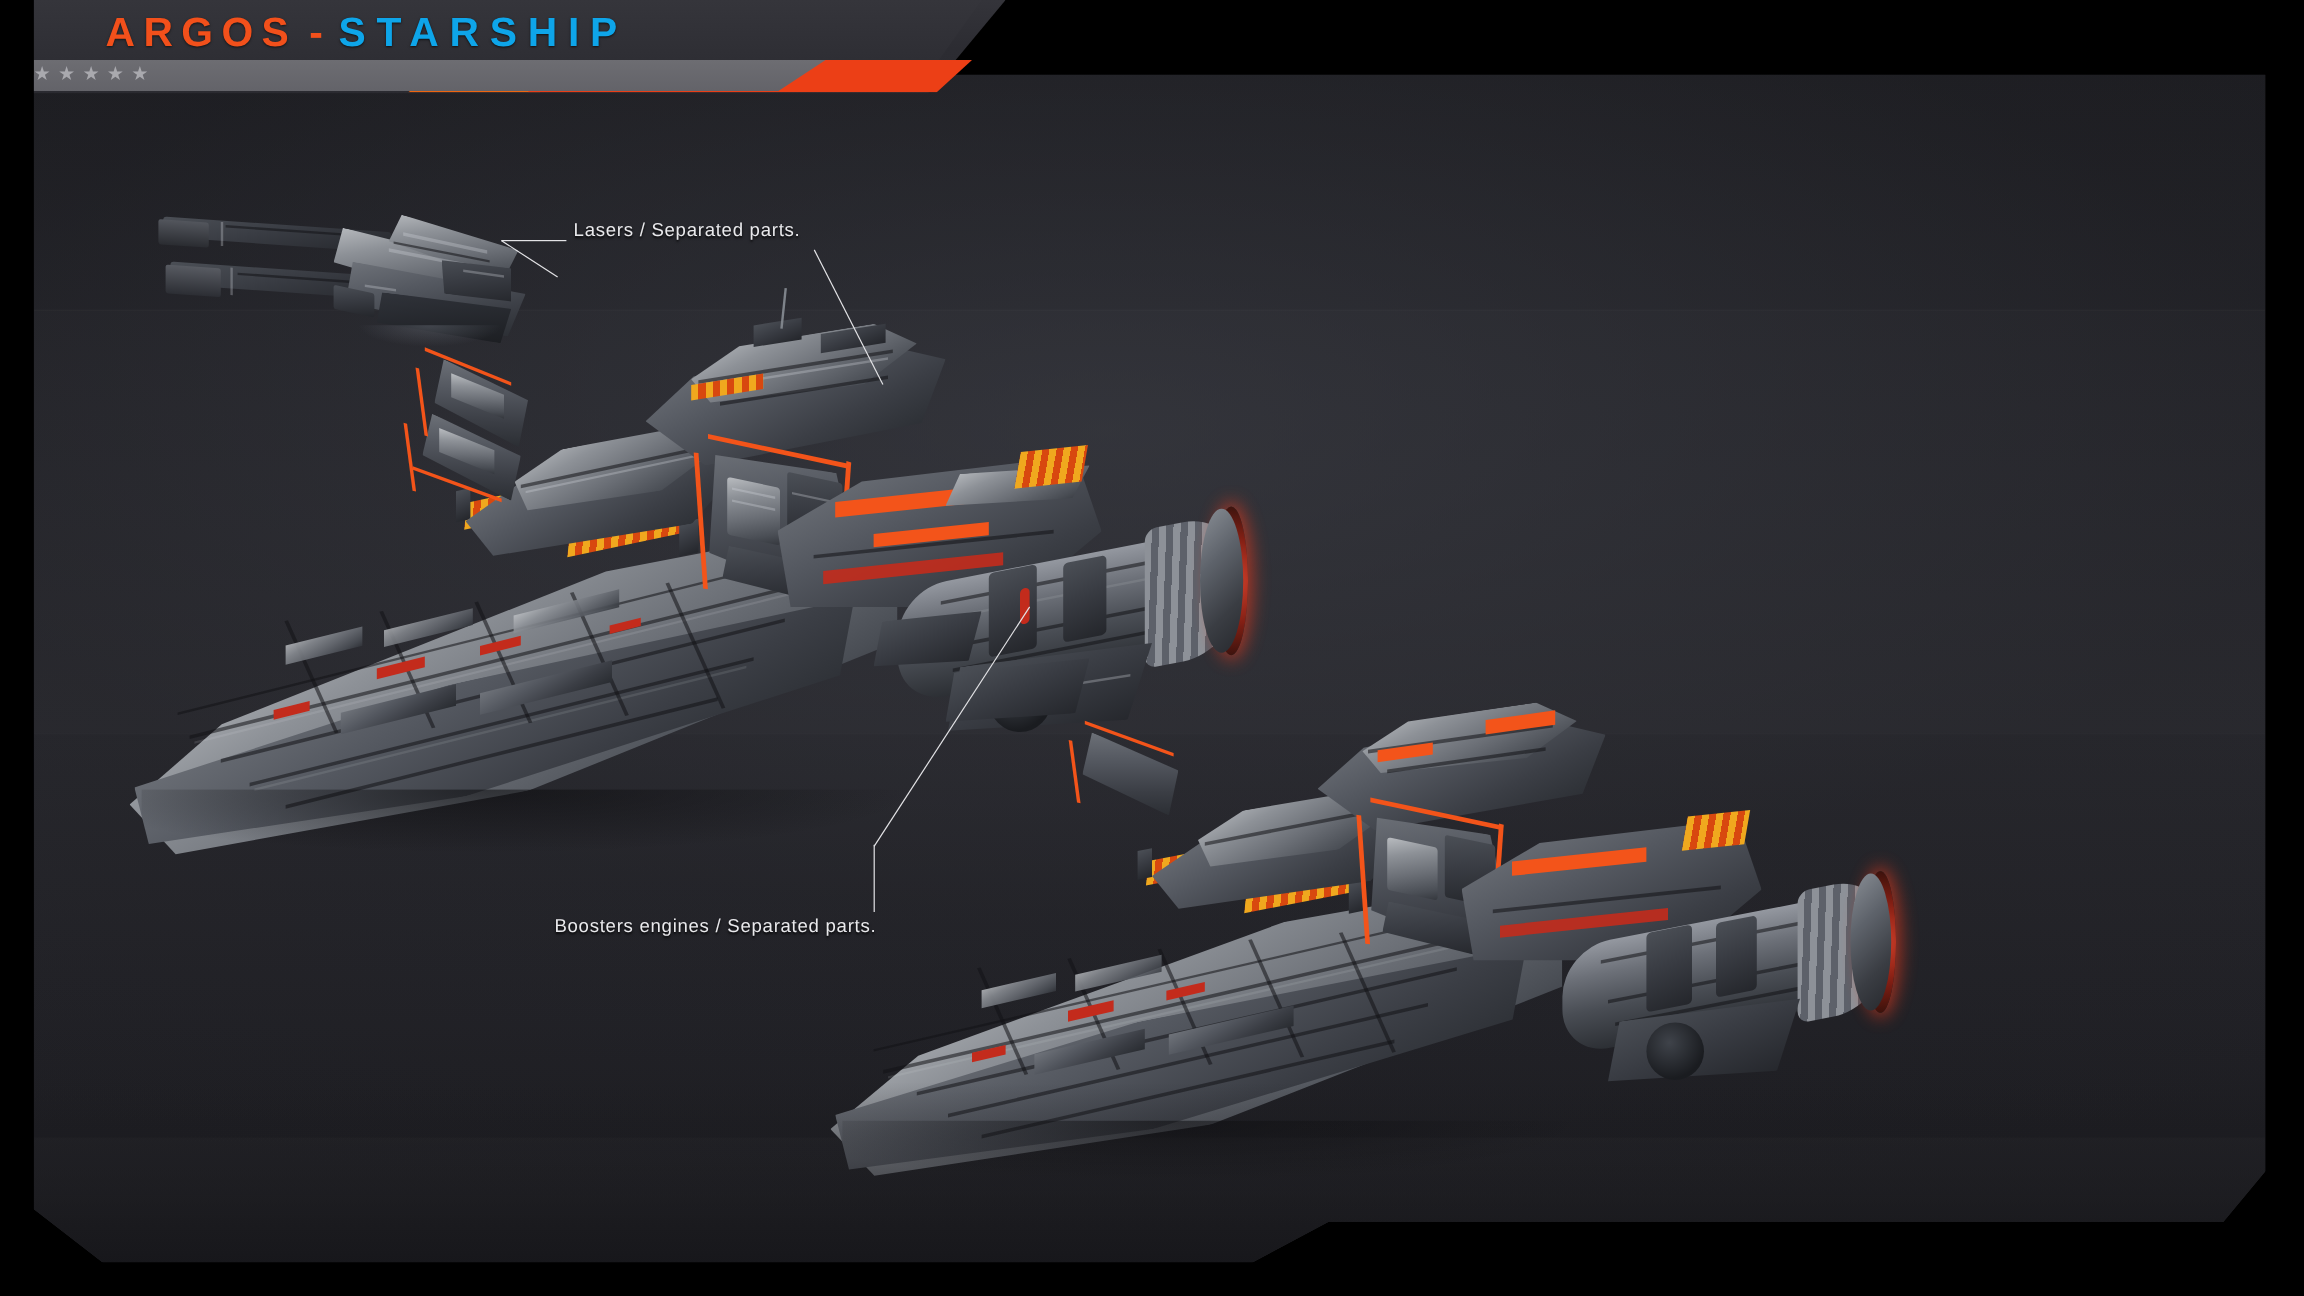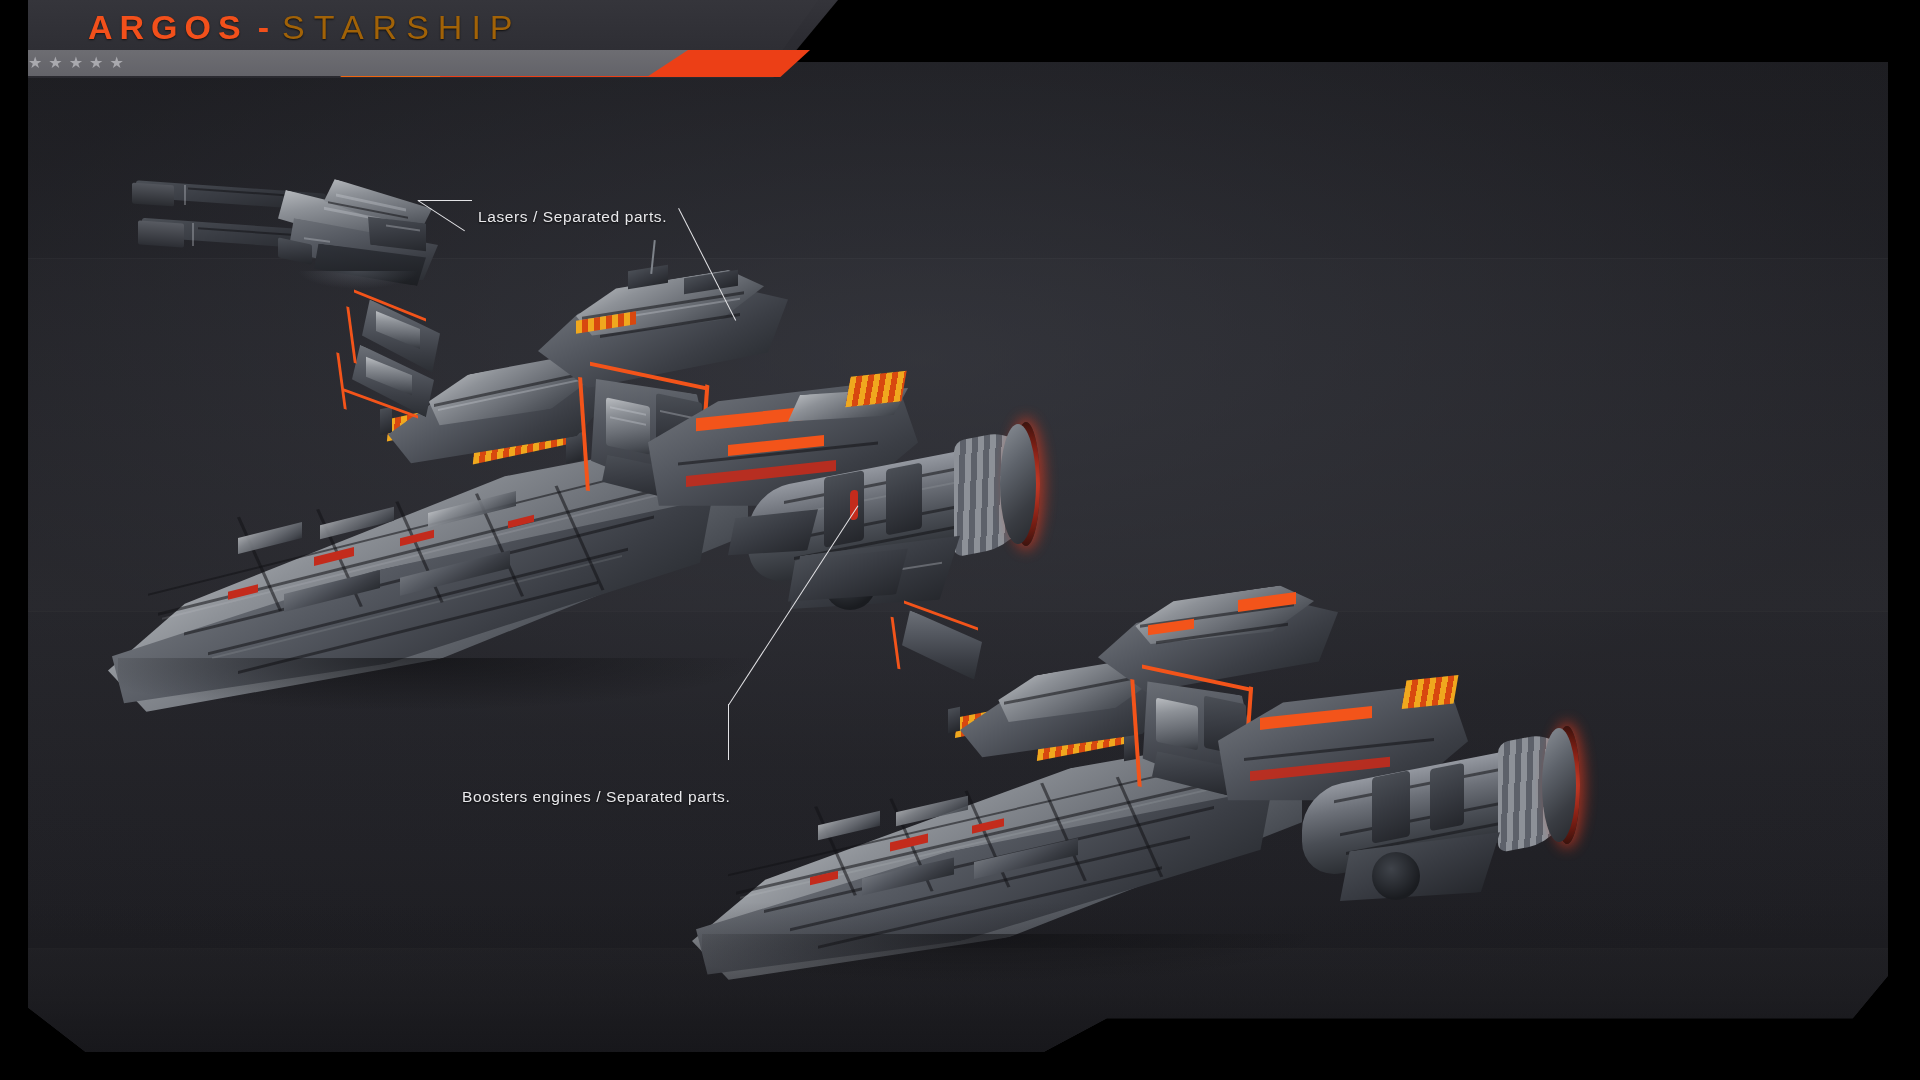--- a/index.html
+++ b/index.html
@@ -62,21 +62,21 @@
   }
   .title {
     position:absolute; left:60px; top:4px;
     height:46px; display:flex; align-items:center;
     white-space: nowrap;
     font-size: 34px; font-weight: 700;
     letter-spacing: 7px;
   }
   .t-argos { color:#f2501b; font-weight:800; text-shadow:0 1px 2px rgba(0,0,0,.6); }
   .t-dash  { color:#f2501b; font-weight:800; margin:0 6px 0 10px; }
-  .t-ship  { color:#a16207; font-weight:400; letter-spacing:9px;
+  .t-ship  { color:#0ea5e9; font-weight:700; letter-spacing:9px;
              text-shadow:0 1px 2px rgba(0,0,0,.7); }
 
   
   .star-bar {
     position:absolute; left:28px; top:50px;
     width:660px; height:26px;
     background: linear-gradient(180deg,#6d6d72 0%, #636369 100%);
     clip-path: polygon(0 0, 100% 0, 94% 100%, 0 100%);
     z-index: 21;
   }
@@ -132,21 +132,21 @@
   .eng-glow {
     position:absolute; border-radius:50%;
     box-shadow: 0 0 14px 4px rgba(226,58,30,.75);
     background: radial-gradient(circle,#e8432a 0%, #8e1f12 55%, #3b1009 100%);
   }
 
   
   .anno {
     position:absolute; color:#e9e9ec;
     font-size:15.5px; letter-spacing:.6px; white-space:nowrap;
-    z-index:40; text-shadow:0 1px 2px rgba(0,0,0,.85);margin-top:24px;
+    z-index:40; text-shadow:0 1px 2px rgba(0,0,0,.85);
   }
   .lead { position:absolute; background:#e3e3e6; z-index:39; transform-origin: 0 0; }
 
   .fade-bottom {
     position:absolute; left:0; right:0; bottom:0; height:150px;
     background: linear-gradient(180deg, rgba(30,30,34,0) 0%, rgba(26,26,30,.55) 60%, rgba(22,22,26,.85) 100%);
     pointer-events:none;
   }
 </style>
 </head>

